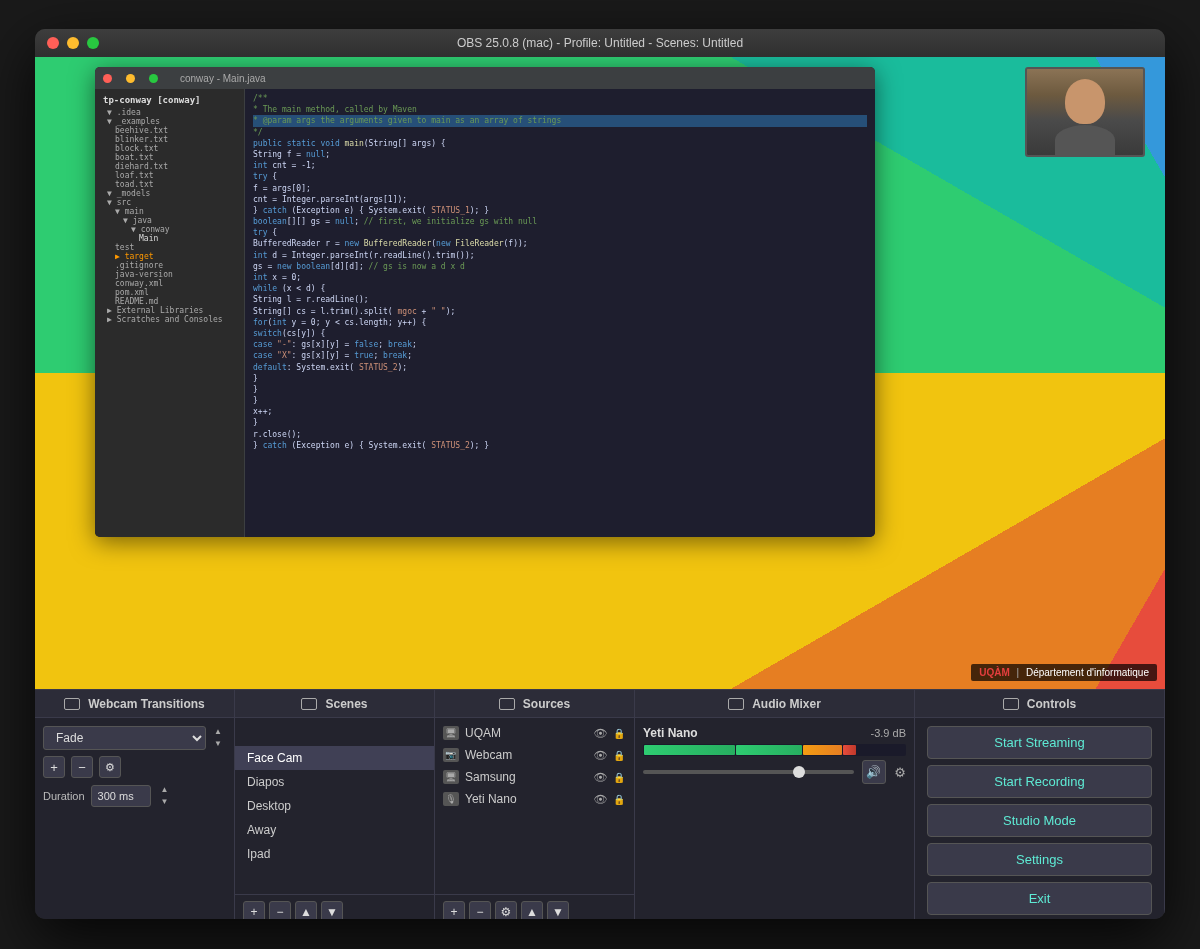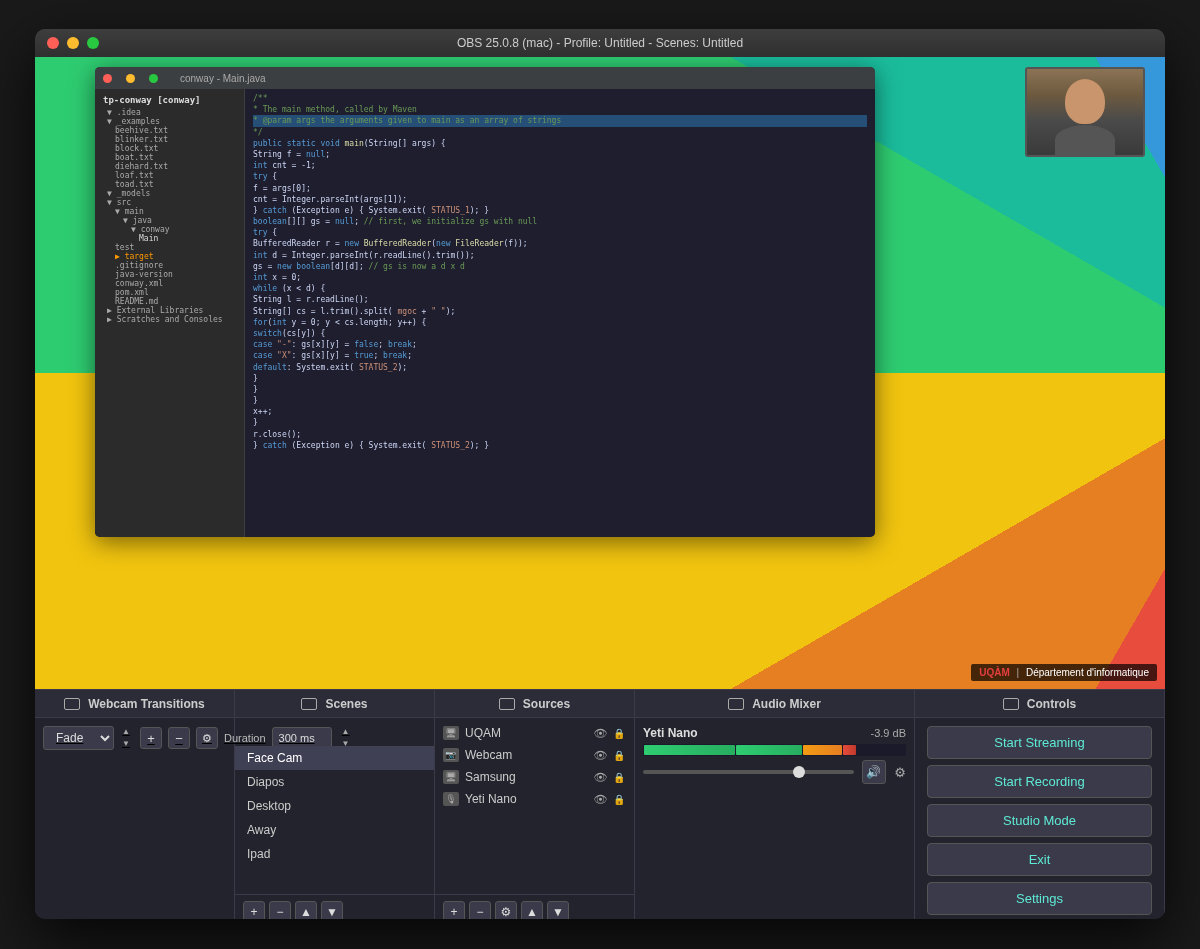--- a/index.html
+++ b/index.html
@@ -238,22 +238,22 @@
       display: inline-block;
     }
 
     
     .scene-transitions-section {
       width: 200px;
     }
     .transitions-content {
       padding: 8px;
       display: flex;
+      flex-direction: column;
       gap: 6px;
-      text-decoration: underline;
     }
     .fade-select {
       display: flex;
       align-items: center;
       gap: 4px;
     }
     .select-box {
       background: #3a3a4a;
       border: 1px solid #555;
       border-radius: 3px;
@@ -753,21 +753,21 @@
 
       <div class="panel-section controls-section">
         <div class="section-header">
           <span class="section-icon"></span>
           <span>Controls</span>
         </div>
         <div class="controls-buttons">
           <button class="ctrl-btn streaming">Start Streaming</button>
           <button class="ctrl-btn recording">Start Recording</button>
           <button class="ctrl-btn">Studio Mode</button>
+          <button class="ctrl-btn">Settings</button>
           <button class="ctrl-btn">Exit</button>
-          <button class="ctrl-btn">Settings</button>
         </div>
       </div>
 
     </div>
 
   </div>
 </div>
 
 </body></html>

